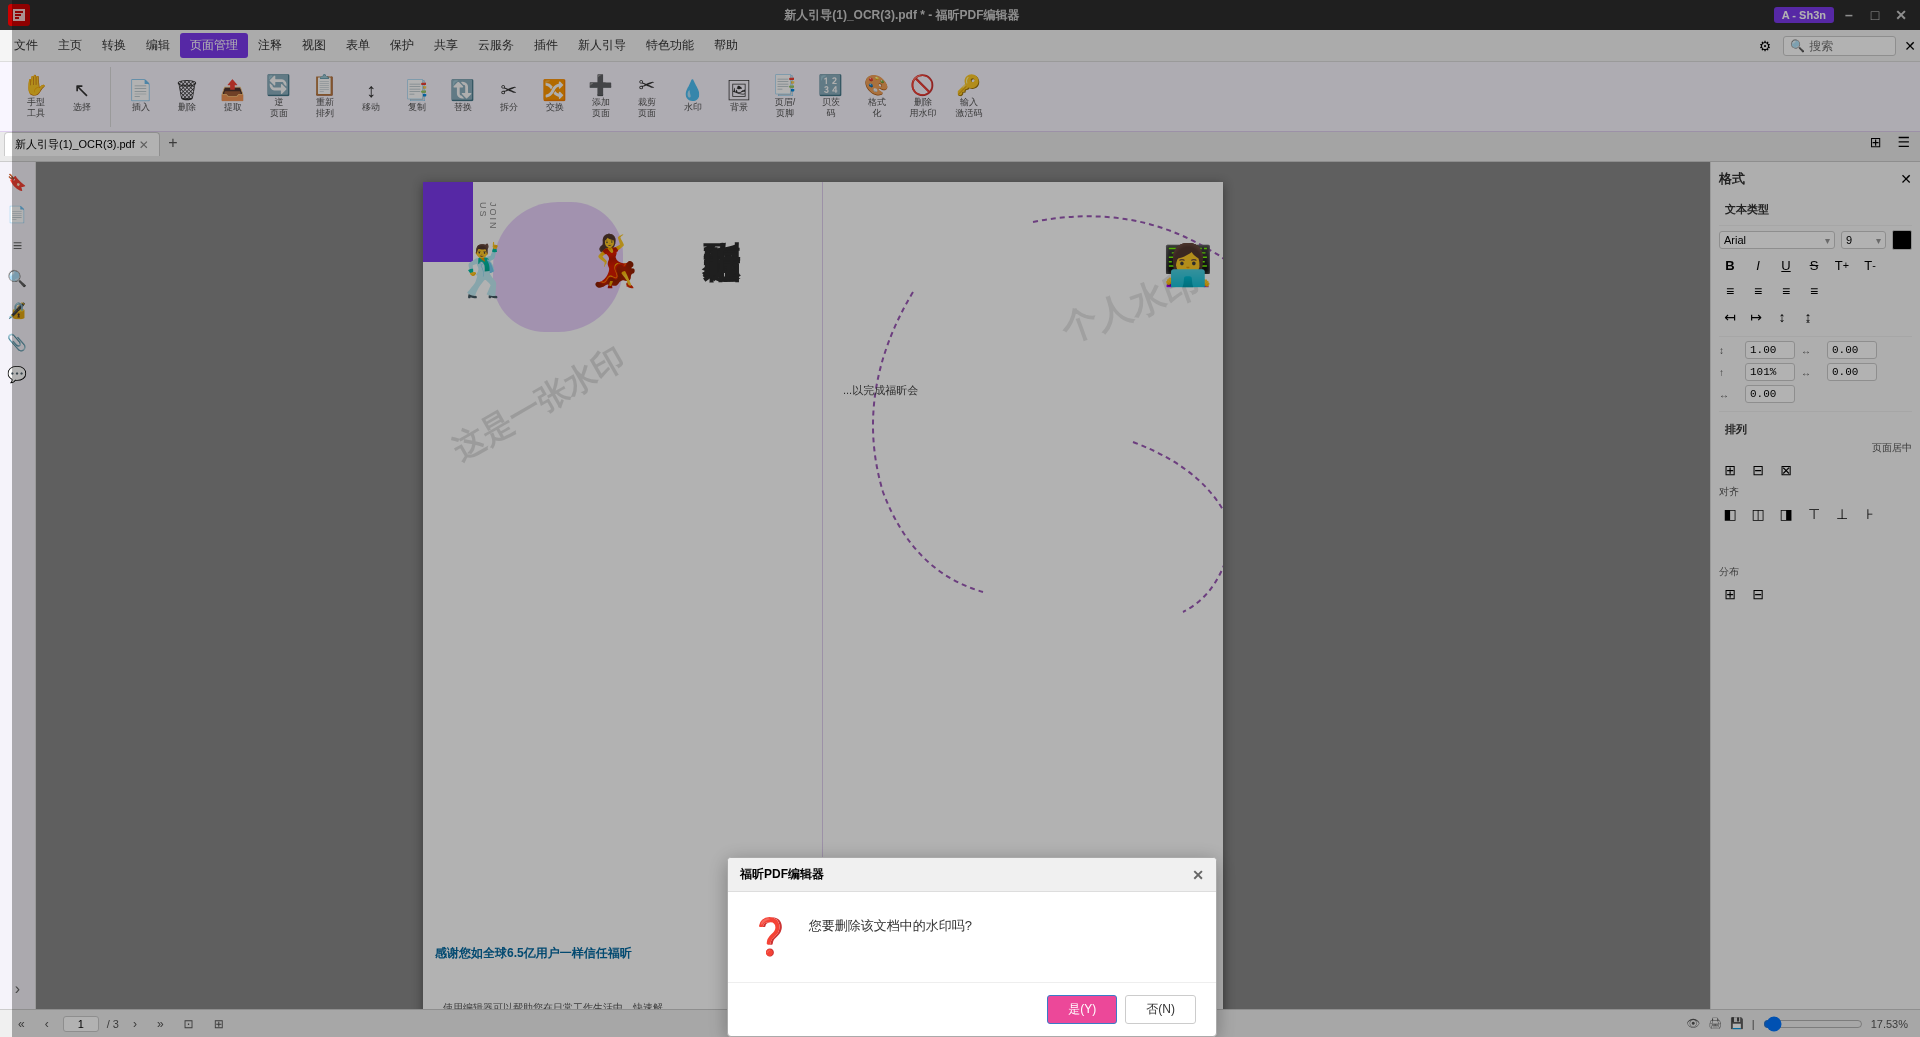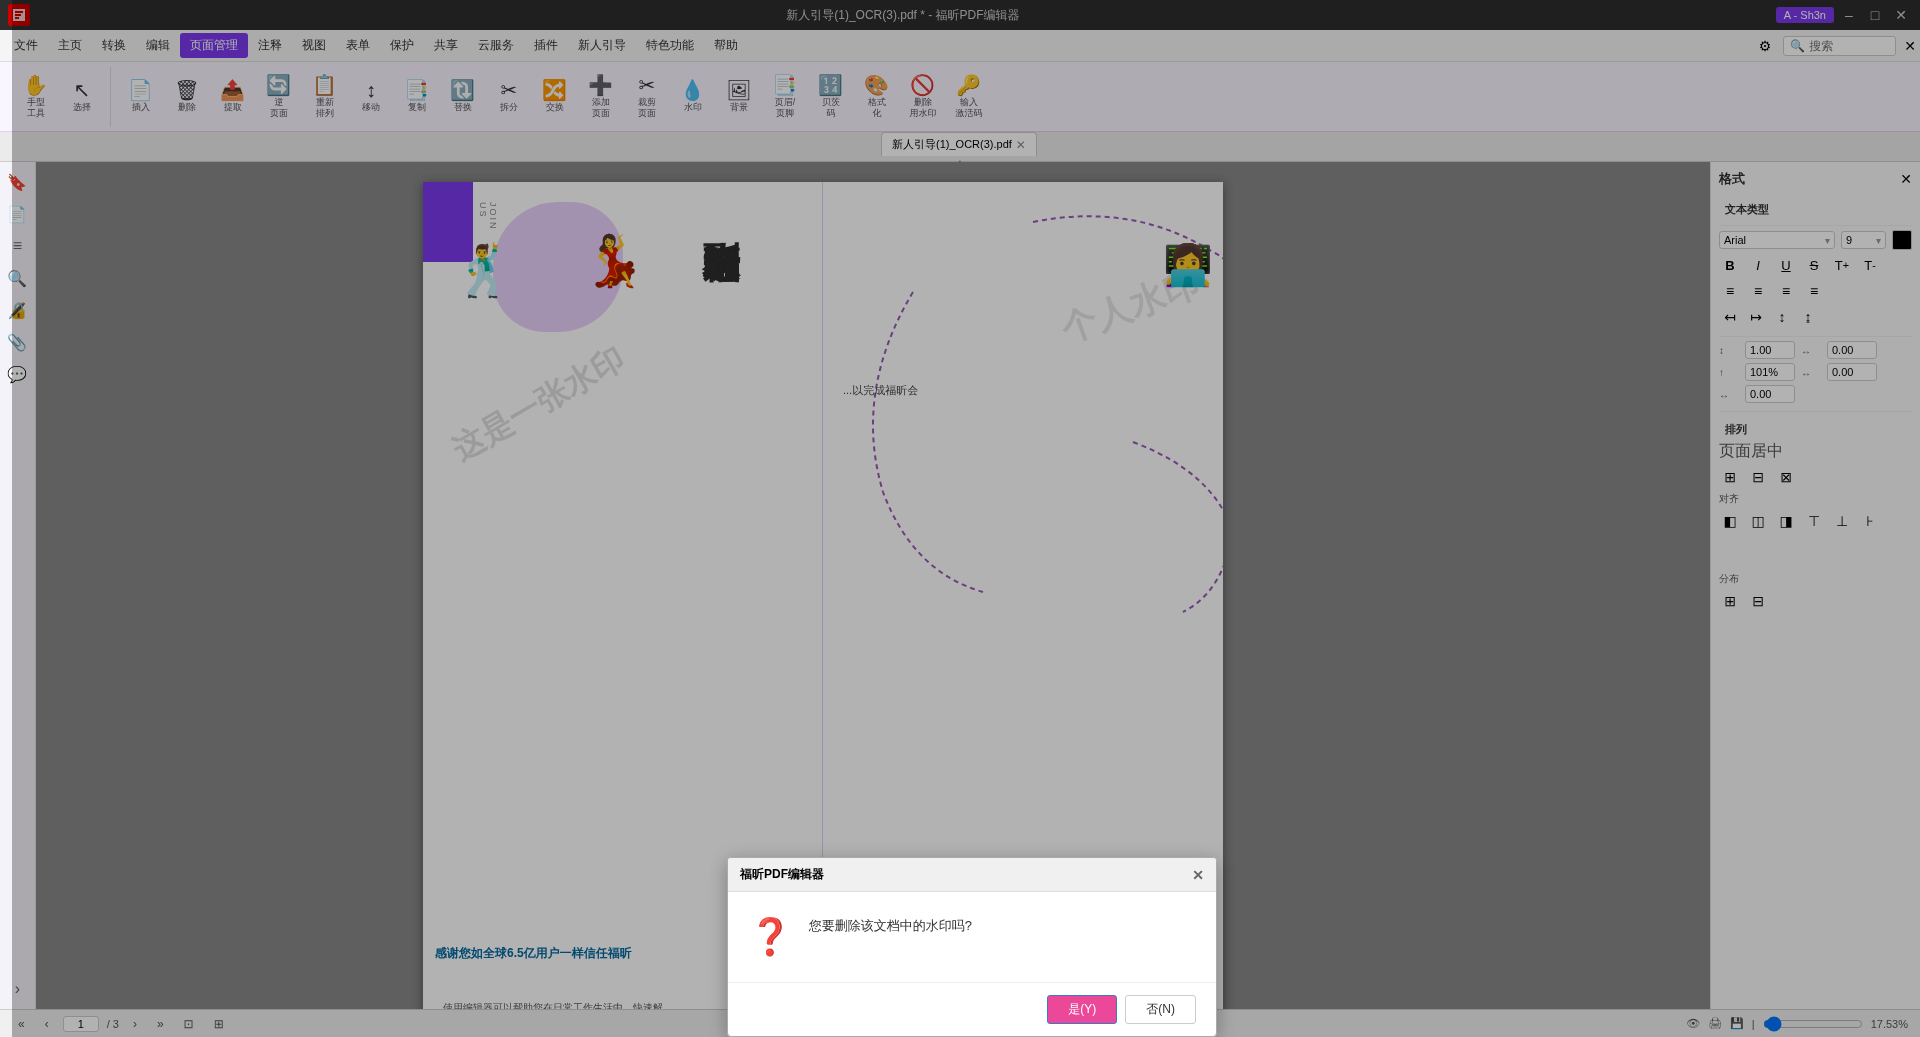--- a/index.html
+++ b/index.html
@@ -2,21 +2,21 @@
 <html><head>
   <meta charset="utf-8">
   <style>
     * { box-sizing: border-box; margin: 0; padding: 0; }
     body { font-family: 'Microsoft YaHei', Arial, sans-serif; font-size: 12px; background: #f0f0f0; overflow: hidden; width: 1920px; height: 1037px; }
 
     
     #title-bar {
       display: flex; align-items: center; justify-content: space-between;
       background: #2d2d2d; height: 30px; padding: 0 8px;
-      color: #ccc; font-size: 12px;
+      color: #ccc; font-size: 12px; font-weight: bold;
     }
     #title-bar .left { display: flex; align-items: center; gap: 6px; }
     #title-bar .left .logo { width: 22px; height: 22px; background: #cc0000; border-radius: 3px; display:flex; align-items:center; justify-content:center; }
     #title-bar .left .logo svg { width:16px; height:16px; fill:white; }
     #title-bar .title { flex: 1; text-align: center; font-size: 12px; color: #ccc; }
     #title-bar .right { display: flex; align-items: center; gap: 4px; }
     #title-bar .right .user-btn { background: #7c3aed; color: white; padding: 2px 8px; border-radius: 3px; font-size: 11px; cursor: pointer; }
     #title-bar .win-btn { width: 22px; height: 22px; display:flex; align-items:center; justify-content:center; cursor:pointer; color:#ccc; font-size:14px; }
 
     
@@ -38,24 +38,23 @@
       border-bottom: 1px solid #e0d0f0; gap: 2px;
     }
     .tool-group { display: flex; align-items: center; gap: 2px; padding: 0 6px; border-right: 1px solid #ddd; height: 60px; }
     .tool-group:last-child { border-right: none; }
     .tool-btn { display: flex; flex-direction: column; align-items: center; justify-content: center; width: 44px; height: 54px; cursor: pointer; border-radius: 4px; padding: 2px; font-size: 10px; color: #333; text-align: center; gap: 2px; }
     .tool-btn .icon { font-size: 20px; line-height: 1; }
     .tool-btn .label { font-size: 9px; color: #555; line-height: 1.2; }
 
     
     #tab-bar {
-      display: flex; align-items: center;
+      display: flex; align-items: flex-start;
       background: #ebebeb; height: 30px; padding: 0 4px;
       border-bottom: 1px solid #ccc;
-      flex-direction: column;
     }
     #tab-bar .tab { display:flex; align-items:center; gap:4px; padding: 4px 10px; background: white; border: 1px solid #ccc; border-bottom: none; border-radius: 4px 4px 0 0; font-size: 11px; cursor:pointer; margin-right:2px; }
     #tab-bar .tab .close-tab { font-size: 12px; color: #888; cursor:pointer; }
     #tab-bar .add-tab { width:22px; height:22px; display:flex; align-items:center; justify-content:center; cursor:pointer; font-size:16px; color:#555; border-radius:3px; }
 
     
     #main { display: flex; height: calc(1037px - 30px - 32px - 70px - 30px - 28px); }
 
     
     #left-sidebar {
@@ -85,21 +84,21 @@
     .panel-row { display: flex; align-items: center; gap: 6px; margin-bottom: 4px; }
     .panel-row label { font-size: 10px; color: #555; min-width: 20px; }
     .panel-dropdown { border: 1px solid #ccc; border-radius: 3px; padding: 2px 4px; font-size: 11px; background: white; flex: 1; cursor: pointer; display:flex; align-items:center; justify-content:space-between; }
     .color-swatch { width: 20px; height: 20px; background: black; border: 1px solid #ccc; border-radius: 2px; cursor: pointer; }
     .format-btn { width: 22px; height: 22px; display:flex; align-items:center; justify-content:center; font-size: 13px; border: 1px solid transparent; border-radius: 3px; cursor:pointer; }
     .format-btn.bold { font-weight: bold; }
     .format-btn.italic { font-style: italic; }
     .format-btn.underline { text-decoration: underline; }
     .format-btn.strikethrough { text-decoration: line-through; }
     .align-btn { width: 22px; height: 22px; display:flex; align-items:center; justify-content:center; border:1px solid transparent; border-radius:3px; cursor:pointer; font-size:14px; }
-    .num-input { width: 50px; border:1px solid #ccc; border-radius:3px; padding:2px 4px; font-size:11px; }
+    .num-input { width: 50px; border:1px solid #ccc; border-radius:3px; padding:2px 4px; font-size:11px;font-family:Liberation Mono, monospace; }
     .divider { height:1px; background:#eee; margin: 4px 0; }
     .indent-row { display:flex; align-items:center; gap:4px; }
 
     
     #status-bar {
       display: flex; align-items: center; justify-content: space-between;
       background: #f0f0f0; height: 28px; padding: 0 12px;
       border-top: 1px solid #ccc; font-size: 11px; color: #555;
     }
     #status-bar .left { display:flex; align-items:center; gap:8px; }
@@ -424,21 +423,21 @@
     </div>
     <div class="panel-row">
       <label>↔</label>
       <input type="text" class="num-input" value="0.00" style="">
     </div>
 
     <div class="divider"></div>
 
     <div class="section-title">排列</div>
 
-    <div style="font-size:16px;color:#555;margin-bottom:4px;">页面居中</div>
+    <div style="font-size:10px;color:#555;margin-bottom:4px;text-align:right;">页面居中</div>
     <div class="panel-row">
       <div class="align-btn">⊞</div>
       <div class="align-btn">⊟</div>
       <div class="align-btn">⊠</div>
     </div>
 
     <div style="font-size:10px;color:#555;margin-bottom:4px;">对齐</div>
     <div class="panel-row">
       <div class="align-btn">◧</div>
       <div class="align-btn">◫</div>

